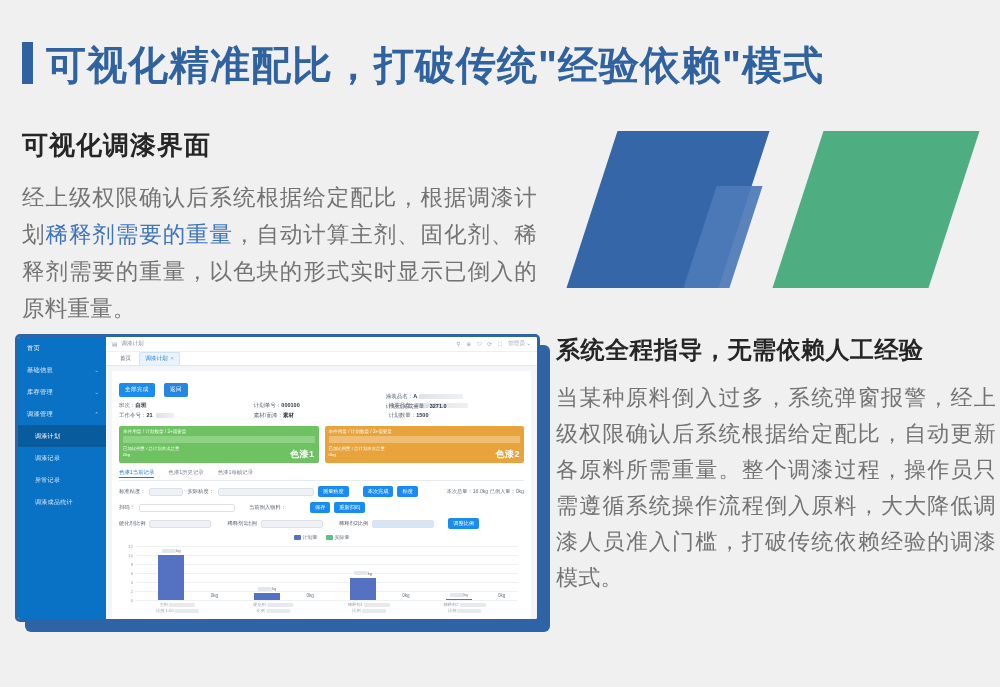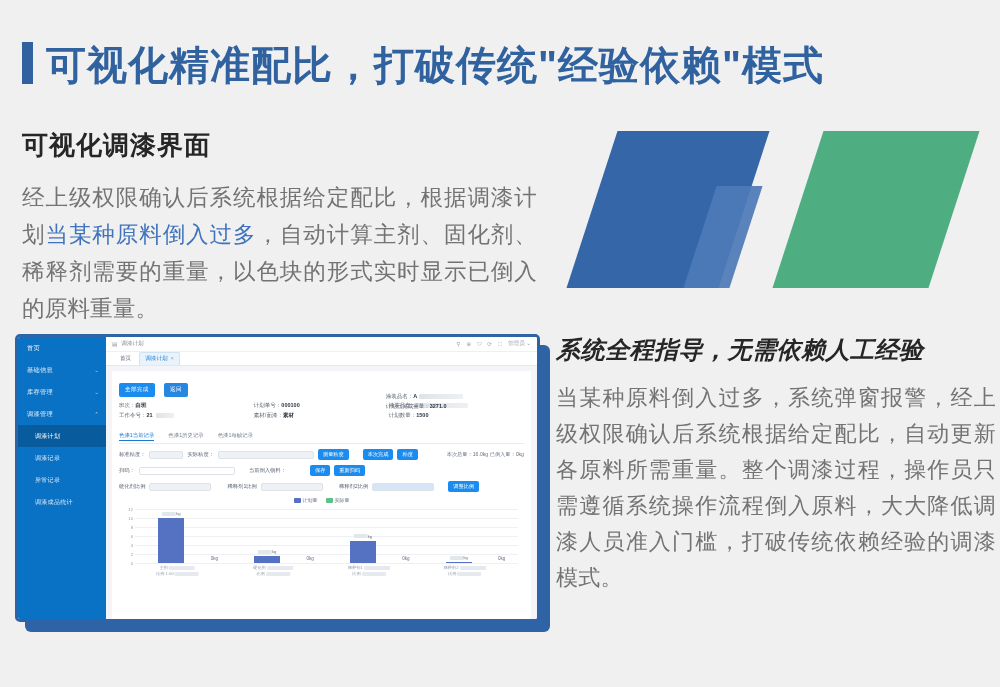--- a/index.html
+++ b/index.html
@@ -58,21 +58,21 @@
   .para-blue-lite {
     position:absolute; left:150px; top:55px; width:46px; height:102px;
     background:#4d79b7; transform:skewX(-18deg); opacity:.92;
   }
   .para-green { left:248px; width:156px; background:#4fae81; }
 
   
   .right-col { position:absolute; left:556px; top:334px; width:440px; }
   .sub-head-left {
     font-size:24px; font-weight:bold; color:#262626;
-    letter-spacing:0.5px; white-space:nowrap;font-style:italic;
+    letter-spacing:0.5px; white-space:nowrap;
   }
   .right-col .body-copy { margin-top:14px; font-size:22px; line-height:36px; }
 
   
   .shot-shadow {
     position:absolute; left:25px; top:345px; width:525px; height:287px;
     background:#2e63a6; border-radius:6px;
   }
   .shot {
     position:absolute; left:15px; top:334px; width:525px; height:288px;
@@ -195,21 +195,21 @@
 
 <div class="header">
   <div class="title-bar"></div>
   <div class="title">可视化精准配比，打破传统"经验依赖"模式</div>
 
 </div>
 
 <div class="left-col">
   <div class="sub-head-right">可视化调漆界面</div>
   <div class="body-copy">
-    <span>经上级权限确认后系统根据给定配比，根据调漆计划</span><span class="hl">当某种原料倒入过多</span><span>，自动计算主剂、固化剂、稀释剂需要的重量，以色块的形式实时显示已倒入的原料重量。</span>
+    <span>经上级权限确认后系统根据给定配比，根据调漆计划</span><span class="hl">稀释剂需要的重量</span><span>，自动计算主剂、固化剂、稀释剂需要的重量，以色块的形式实时显示已倒入的原料重量。</span>
   </div>
 </div>
 
 <div class="art">
   <div class="para para-blue"></div>
   <div class="para-blue-lite"></div>
   <div class="para para-green"></div>
 </div>
 
 <div class="right-col">
@@ -299,20 +299,34 @@
       <div class="meta-row" style="margin-top:0">
         <div class="meta-col"></div>
         <div class="meta-col"></div>
         <div class="meta-col" style="position:absolute; right:7px; top:22px; width:33%;">
           <div><span>涂装品名：</span><b>A</b><span class="redact" style="width:44px;margin-left:2px"></span></div>
           <div><span>计划已完成重量：</span><b>3271.0</b></div>
         </div>
       </div>
 
       <div class="blocks">
+        <div class="blk g">
+          <div class="blk-l1">单件用量 / 计划数量 / 2+需要量</div>
+          <div class="blk-bar"></div>
+          <div class="blk-l2">已加比例量 / 总计划本次总量</div>
+          <div class="blk-l3">0kg</div>
+          <div class="blk-name">色漆1</div>
+        </div>
+        <div class="blk o">
+          <div class="blk-l1">单件用量 / 计划数量 / 2+需要量</div>
+          <div class="blk-bar"></div>
+          <div class="blk-l2">已加比例量 / 总计划本次总量</div>
+          <div class="blk-l3">0kg</div>
+          <div class="blk-name">色漆2</div>
+        </div>
       </div>
 
       <div class="itabs">
         <div class="itab active">色漆1当前记录</div>
         <div class="itab">色漆1历史记录</div>
         <div class="itab">色漆1每帧记录</div>
       </div>
 
       <div class="frow">
         <span class="flab">标准粘度：</span>

